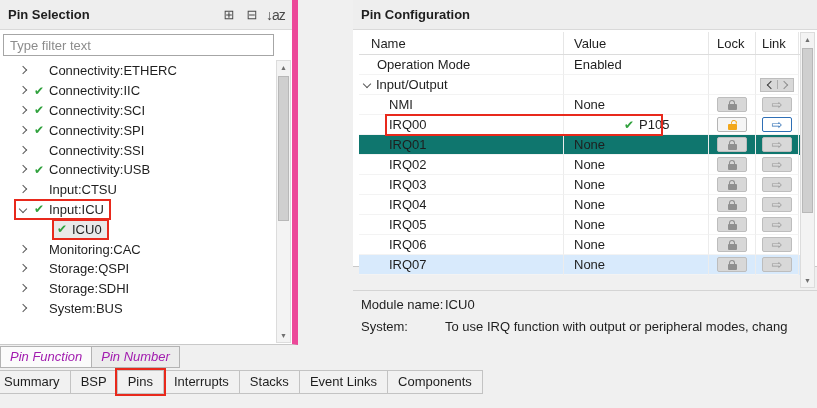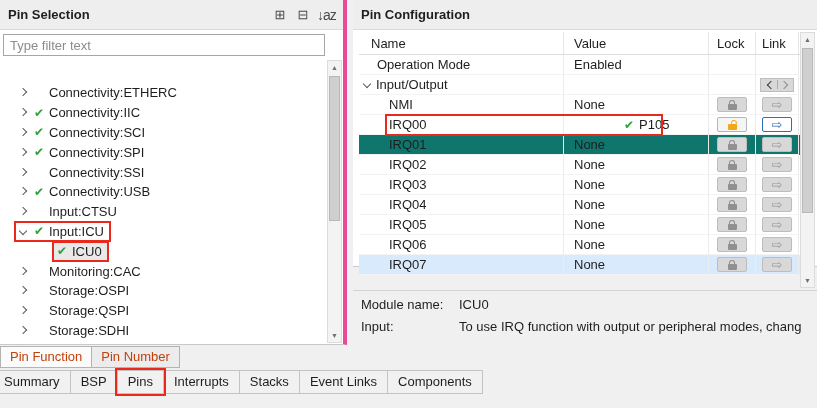--- a/index.html
+++ b/index.html
@@ -3,37 +3,37 @@
 <meta charset="utf-8">
 <style>
   html,body { margin:0; padding:0; }
   #stage {
     position:relative; width:817px; height:408px;
     background:#f0f0f0; overflow:hidden;
     font-family:"Liberation Sans", sans-serif; font-size:13px; color:#1e1e1e;
   }
   
   .panel { position:absolute; top:0; background:#fff; box-sizing:border-box; border-bottom:1px solid #c9c9c9; }
-  #left-panel  { left:0;   width:347px; height:345px; border-right:4px solid #ec4899; }
+  #left-panel  { left:0;   width:298px; height:345px; border-right:6px solid #ec4899; }
   #right-panel { left:353px; width:464px; height:267px; }
   .panel-header { height:30px; background:#eeeeee; border-bottom:1px solid #d9d9d9;
                   display:flex; align-items:center; padding:0 8px; box-sizing:border-box; }
   .panel-title { font-weight:bold; }
   .toolbar { margin-left:auto; display:flex; gap:5px; color:#4a4a4a; }
   .tb-icon { width:18px; height:18px; line-height:18px; text-align:center; font-size:13px; cursor:pointer; }
   .tb-icon.small { font-size:14px; letter-spacing:-1px; }
 
   
   .filter-wrap { padding:4px 18px 3px 3px; }
   input.filter { width:100%; height:22px; box-sizing:border-box; border:1px solid #a6a6a6;
                  font-family:"Liberation Sans", sans-serif; font-size:13px; padding:0 6px; color:#333; }
   input.filter::placeholder { color:#8c8c8c; }
 
   
-  .tree { position:absolute; top:61px; left:2px; right:2px; height:272px; overflow:hidden;margin-top:22px; }
+  .tree { position:absolute; top:61px; left:2px; right:2px; height:272px; overflow:hidden; }
   .tree-row { height:19.8px; display:flex; align-items:center; padding-left:14px; cursor:default; }
   .tree-row.lvl2 { padding-left:52px; }
   .tree-inner { display:flex; align-items:center; height:17px; padding:0 5px 0 3px; }
   .tree-inner.boxed { outline:2px solid var(--annotation,#e8291c); }
   .tree-inner.selected { background:#e9e9e9; }
   .chev { width:9px; height:9px; display:inline-block; position:relative; margin-right:6px; flex:none; }
   .chev::before { content:""; position:absolute; left:1px; top:1px; width:5px; height:5px;
                   border-right:1.4px solid #5a5a5a; border-bottom:1.4px solid #5a5a5a; }
   .chev.right::before { transform:rotate(-45deg); }
   .chev.down::before  { transform:rotate(45deg); }
@@ -88,28 +88,28 @@
                 display:flex; align-items:center; justify-content:center; box-sizing:border-box; }
   .chevL { width:5px; height:5px; border-left:1.4px solid #3c3c3c; border-bottom:1.4px solid #3c3c3c;
            transform:rotate(45deg); display:inline-block; }
   .chevR { width:5px; height:5px; border-right:1.4px solid #8f8f8f; border-bottom:1.4px solid #8f8f8f;
            transform:rotate(-45deg); display:inline-block; }
   .navdiv { width:1px; height:9px; background:#adadad; display:inline-block; margin:0 3px; }
 
   
   #detail-sep { position:absolute; left:0; right:0; top:290px; border-top:1px solid #d4d4d4; }
   #details { position:absolute; left:8px; top:297px; right:2px; }
-  .detail-row { display:flex; margin-bottom:7px;gap:14px; }
+  .detail-row { display:flex; margin-bottom:7px; }
   .detail-label { width:84px; flex:none; }
   .detail-value { white-space:nowrap; overflow:hidden; }
 
   
   #view-tabs { position:absolute; left:0; top:346px; height:22px; display:flex; }
-  .view-tab { padding:2px 9px 12px; border:1px solid #b3b3b3; background:#ececec; color:#c2410c;
-              margin-right:-1px; cursor:pointer; white-space:nowrap; }
+  .view-tab { padding:2px 9px 12px; border:1px solid #b3b3b3; background:#ececec; color:#a21caf;
+              margin-right:-1px; cursor:pointer; white-space:nowrap;font-style:italic; }
   .view-tab.active { background:#fbfbfb; }
   #editor-tabs { position:absolute; left:-7px; top:370px; height:24px; display:flex; }
   .ed-tab { padding:3px 10px 4px; background:#f1f1f1; border:1px solid #c3c3c3; margin-right:-1px;
             color:#1e1e1e; cursor:pointer; white-space:nowrap; box-sizing:border-box; height:24px; }
   .ed-tab.boxed { outline:2px solid var(--annotation,#e8291c); outline-offset:0px; z-index:2; }
 </style>
 </head>
 <body>
 
 <div id="stage">
@@ -193,27 +193,20 @@
           <span class="tree-inner">
             <span class="chev right"></span>
             <span class="check"></span>
             <span class="tree-label">Monitoring:CAC</span>
           </span>
         </div>
         <div class="tree-row">
           <span class="tree-inner">
             <span class="chev right"></span>
             <span class="check"></span>
-            <span class="tree-label">Storage:OSPI</span>
-          </span>
-        </div>
-        <div class="tree-row">
-          <span class="tree-inner">
-            <span class="chev right"></span>
-            <span class="check"></span>
             <span class="tree-label">Storage:QSPI</span>
           </span>
         </div>
         <div class="tree-row">
           <span class="tree-inner">
             <span class="chev right"></span>
             <span class="check"></span>
             <span class="tree-label">Storage:SDHI</span>
           </span>
         </div>
@@ -472,21 +465,21 @@
       <div class="scroll-arrow down">▼</div>
     </div>
 
     <div id="detail-sep"></div>
     <div id="details">
       <div class="detail-row">
         <span class="detail-label">Module name:</span>
         <span class="detail-value">ICU0</span>
       </div>
       <div class="detail-row">
-        <span class="detail-label">Input:</span>
+        <span class="detail-label">System:</span>
         <span class="detail-value">To use IRQ function with output or peripheral modes, chang</span>
       </div>
     </div>
   </div>
 
   <div id="view-tabs">
       <div class="view-tab active">Pin Function</div>
       <div class="view-tab">Pin Number</div>
     </div>
   <div id="editor-tabs">

